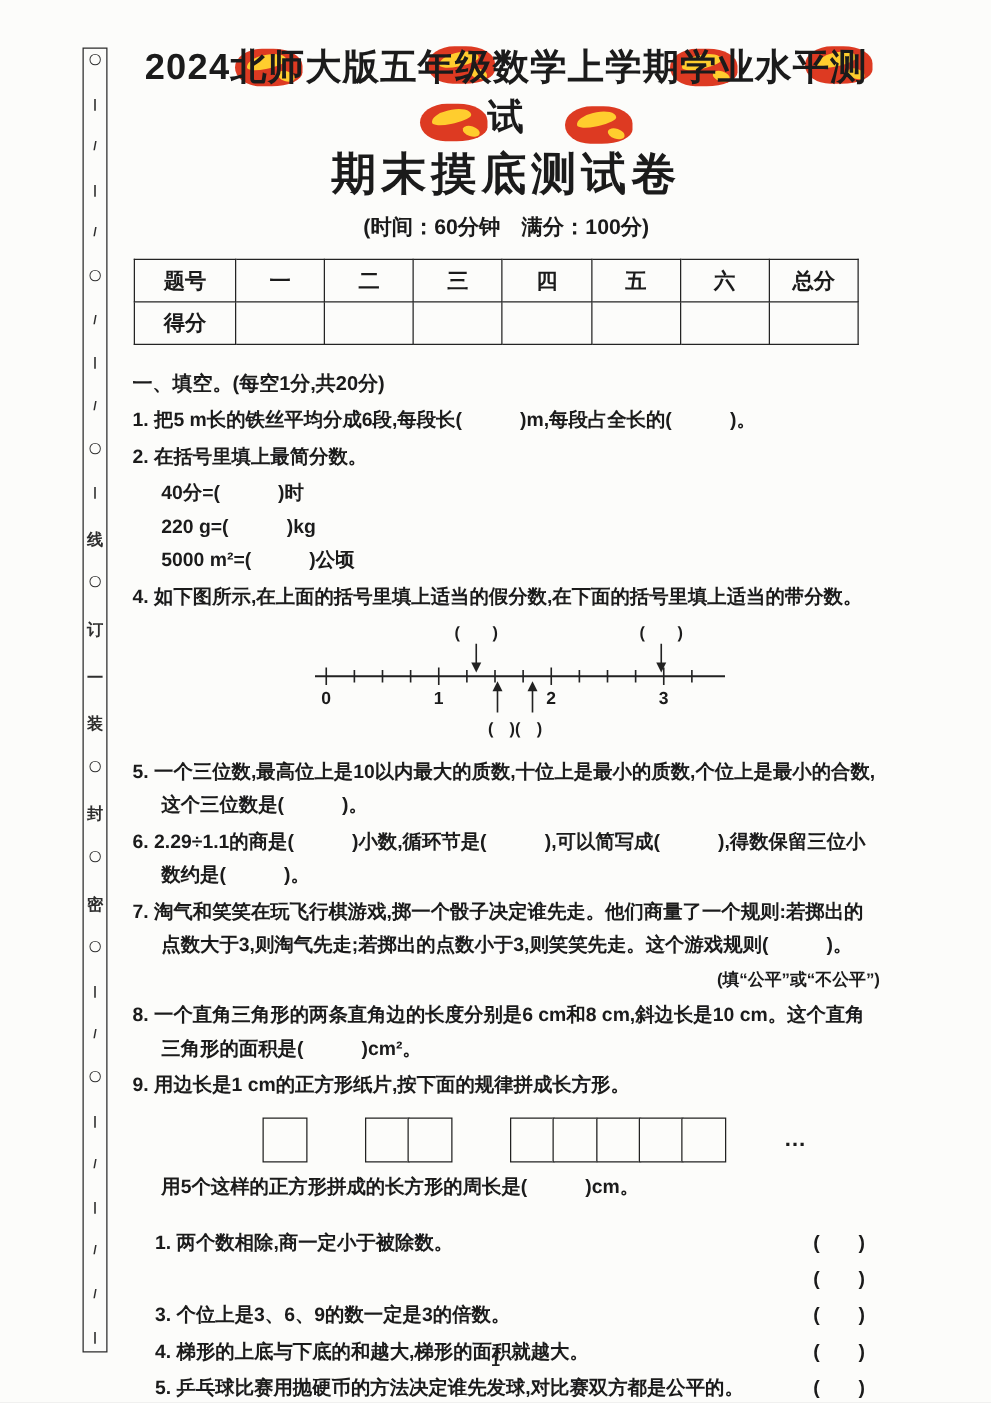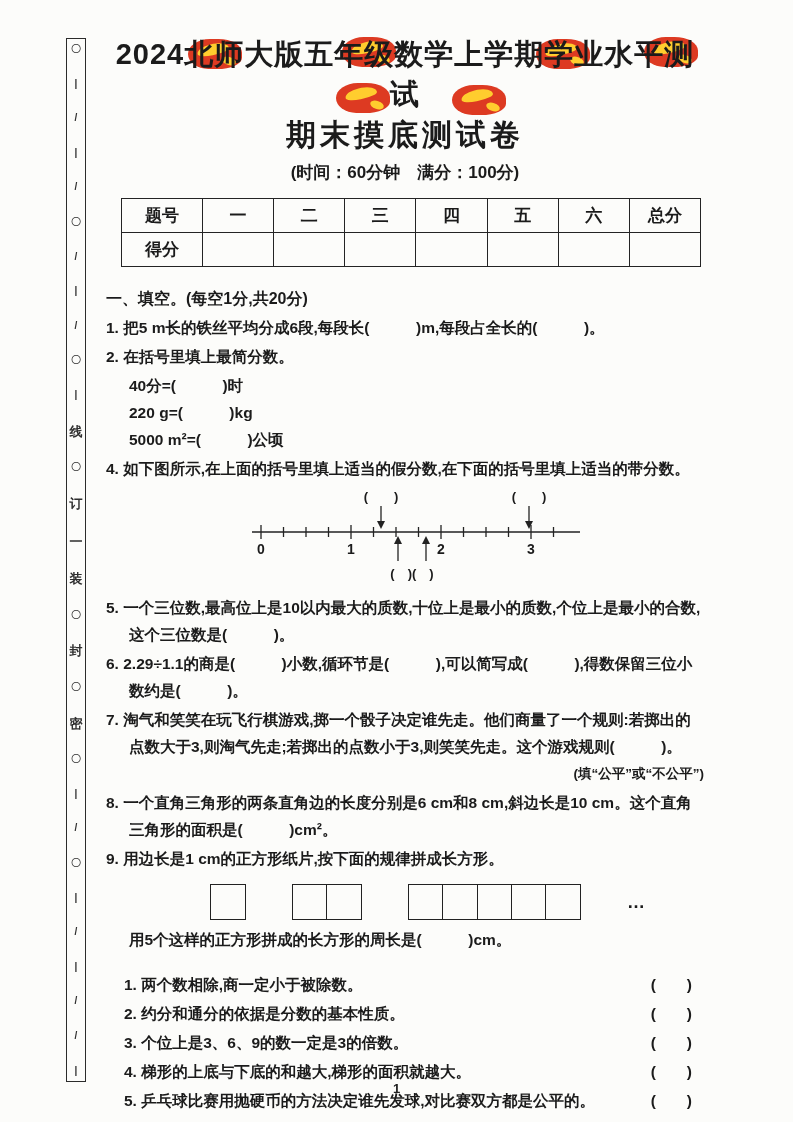--- a/index.html
+++ b/index.html
@@ -14,30 +14,30 @@
     border:1.7px solid #2b2b2b;box-sizing:border-box;
     display:flex;flex-direction:column;align-items:center;justify-content:space-between;
     padding:5px 0;
   }
   .bmark{font-size:10px;font-weight:bold;color:#2e2e2e;line-height:1;}
   .bchar{font-size:13px;}
   
   .content{position:absolute;left:106px;top:34px;width:598px;}
   .header{position:relative;text-align:center;}
   .title{position:relative;z-index:2;font-size:29px;font-weight:700;letter-spacing:1px;line-height:1.38;}
-  .title2{font-size:30px;letter-spacing:4px;}
+  .title2{font-size:36px;letter-spacing:4px;}
   .meta{position:relative;z-index:2;font-size:17px;font-weight:700;margin-top:6px;}
   .deco{position:absolute;z-index:1;width:54px;height:30px;background:#dd3a22;
     border-radius:48% 52% 55% 45%/60% 55% 45% 60%;}
   .deco::after{content:"";position:absolute;left:9px;top:5px;width:32px;height:11px;
     background:#ffcd2e;border-radius:50% 50% 50% 50%/70% 70% 40% 40%;transform:rotate(-12deg);}
   .deco::before{content:"";position:absolute;right:6px;bottom:4px;width:14px;height:8px;
     background:#ffcd2e;border-radius:50%;transform:rotate(18deg);}
   
-  .score-table{border-collapse:collapse;table-layout:fixed;width:580px;margin:14px 0 0 15px;}
+  .score-table{border-collapse:collapse;table-layout:fixed;width:580px;margin:14px 0 0 1px;}
   .score-table td{border:1.8px solid #242424;height:33px;text-align:center;
     font-size:17px;font-weight:700;padding:0;}
   .score-table td.first{width:80px;}
   
   .section{margin-top:18px;font-size:15.5px;font-weight:600;line-height:27px;}
   .sec-heading{font-weight:700;font-size:16px;margin-bottom:2px;}
   .q{margin:2px 0;padding-left:23px;text-indent:-23px;}
   .q2row{display:flex;justify-content:space-between;width:570px;padding-left:23px;box-sizing:border-box;margin:1px 0;flex-direction:column;}
   .numberline{margin:4px 0 2px 140px;}
   .nl-line{stroke:#222;stroke-width:1.5;}
@@ -206,21 +206,20 @@
 
       <p class="q" style="padding-left:23px;text-indent:0;">用5个这样的正方形拼成的长方形的周长是(　　　)cm。</p>
     </div>
 
     <div class="section">
       <div class="judge-item">
         <span>1. 两个数相除,商一定小于被除数。</span>
         <span class="judge-blank">(　　)</span>
       </div>
       <div class="judge-item">
-        <span>2. 约分和通分的依据是分数的基本性质。</span>
         <span class="judge-blank">(　　)</span>
       </div>
       <div class="judge-item">
         <span>3. 个位上是3、6、9的数一定是3的倍数。</span>
         <span class="judge-blank">(　　)</span>
       </div>
       <div class="judge-item">
         <span>4. 梯形的上底与下底的和越大,梯形的面积就越大。</span>
         <span class="judge-blank">(　　)</span>
       </div>

